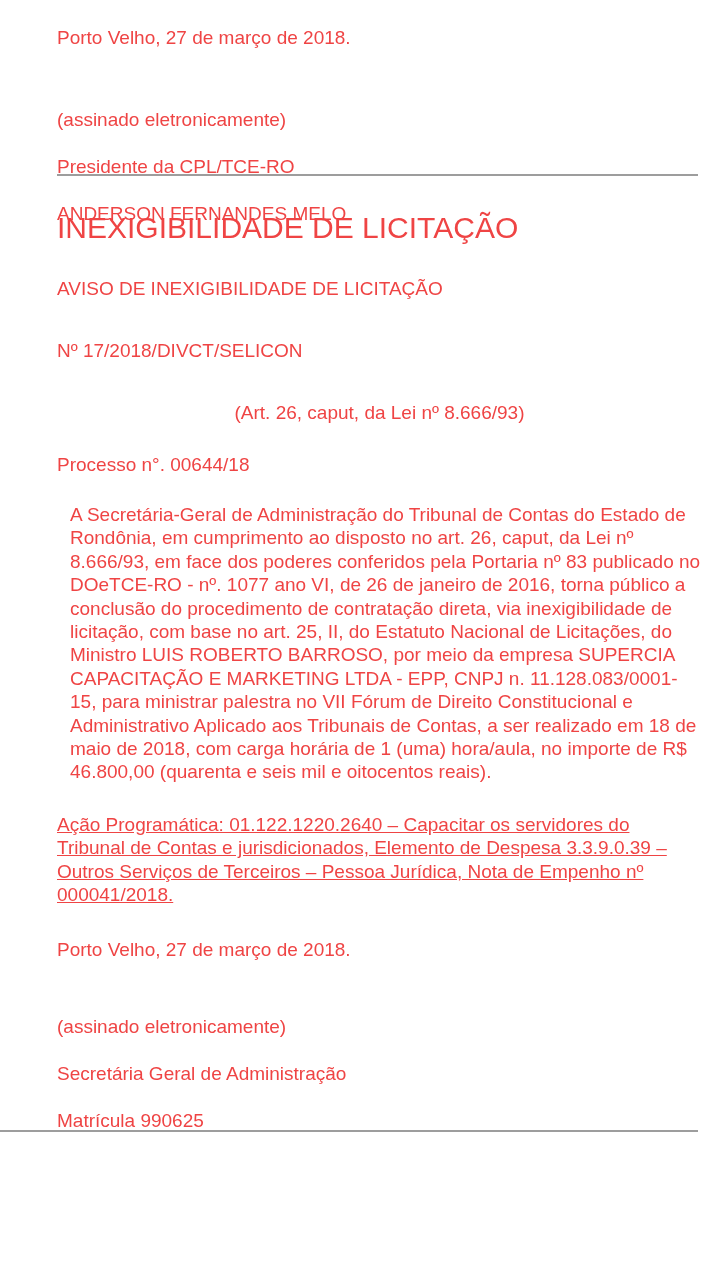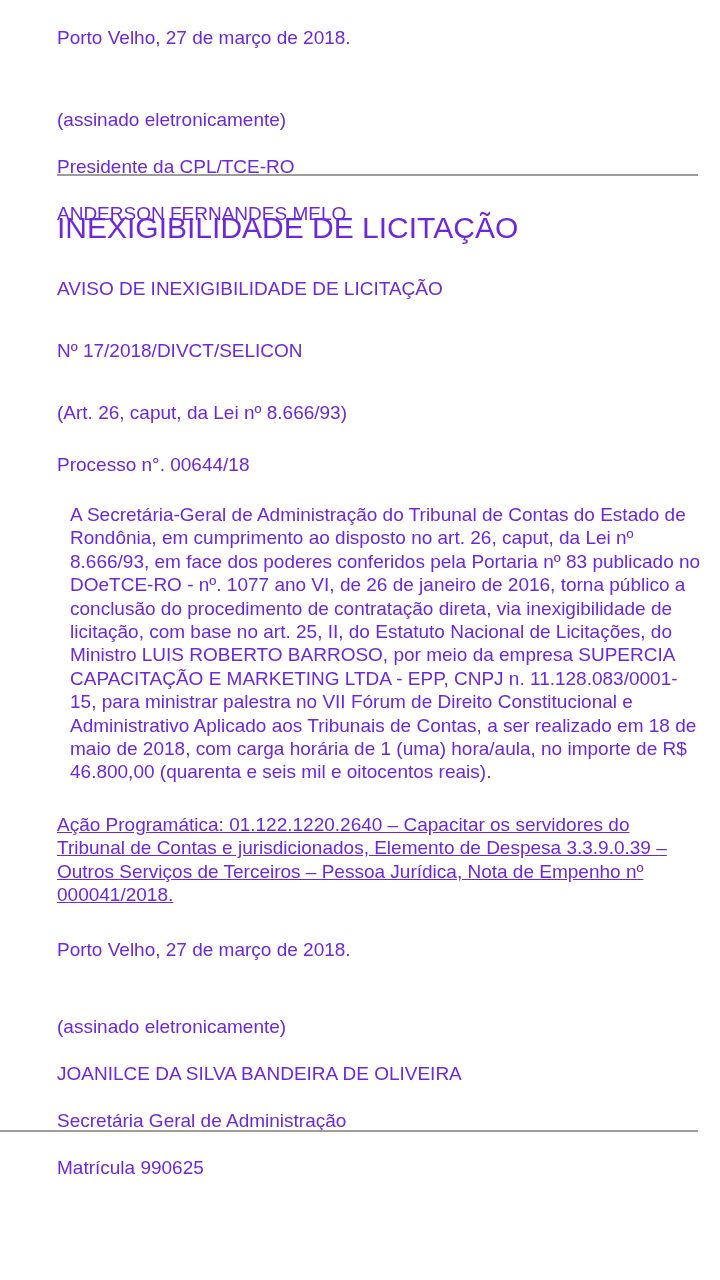--- a/index.html
+++ b/index.html
@@ -7,38 +7,38 @@
     padding: 0;
     background: #ffffff;
   }
   .page {
     position: relative;
     width: 720px;
     height: 1280px;
     background: #ffffff;
     overflow: hidden;
     font-family: "Liberation Sans", "DejaVu Sans", sans-serif;
-    color: #6d28d9;
+    color: #ef4444;
     -webkit-font-smoothing: antialiased;
   }
   .block {
     position: absolute;
     left: 57px;
     width: 645px;
     font-size: 19px;
     line-height: 23.4px;
     white-space: pre-line;
     letter-spacing: 0;
   }
   .date-top        { top: 26px; }
   .sig-top         { top: 85px; }
   .doc-title       { top: 211px; font-size: 30px; line-height: 34px; white-space: nowrap; }
   .doc-subtitle    { top: 277px; }
   .doc-number      { top: 339px; }
-  .legal-ref       { top: 401px; }
+  .legal-ref       { top: 401px; text-align: center; }
   .process-number  { top: 453px; }
   .body-paragraph  { top: 503px; margin-left: 13px; }
   .budget-paragraph{ top: 813px; text-decoration: underline; }
   .date-bottom     { top: 938px; }
   .sig-bottom      { top: 992px; }
   .rule {
     position: absolute;
     height: 2px;
     background: #9d9d9d;
   }
@@ -86,20 +86,19 @@
 
   <div class="block budget-paragraph">Ação Programática: 01.122.1220.2640 – Capacitar os servidores do
 Tribunal de Contas e jurisdicionados, Elemento de Despesa 3.3.9.0.39 –
 Outros Serviços de Terceiros – Pessoa Jurídica, Nota de Empenho nº
 000041/2018.</div>
 
   <div class="block date-bottom">Porto Velho, 27 de março de 2018.</div>
 
   <div class="block sig-bottom">
     <div class="sig-line">(assinado eletronicamente)</div>
-    <div class="sig-line">JOANILCE DA SILVA BANDEIRA DE OLIVEIRA</div>
     <div class="sig-line">Secretária Geral de Administração</div>
     <div class="sig-line">Matrícula 990625</div>
   </div>
 
   <div class="rule rule-bottom"></div>
 
 </div>
 
 </body></html>

